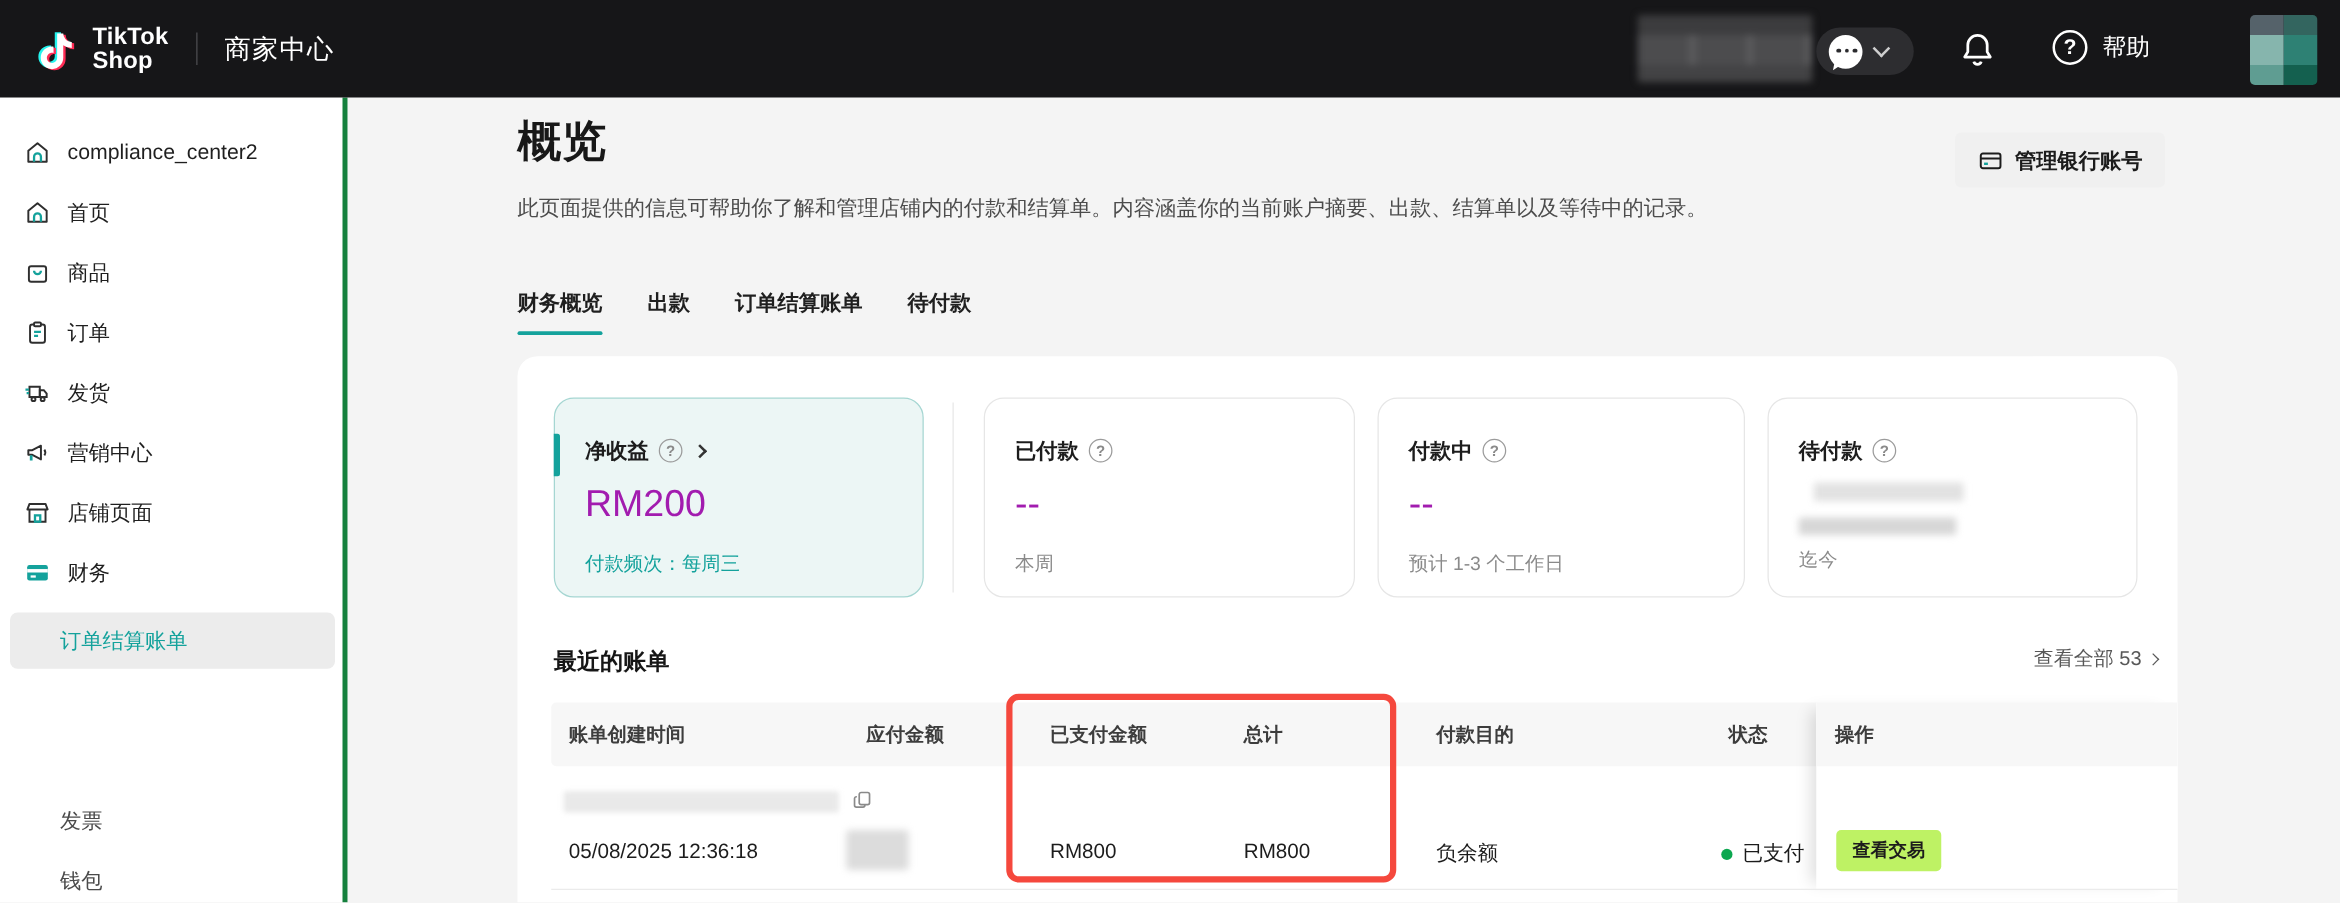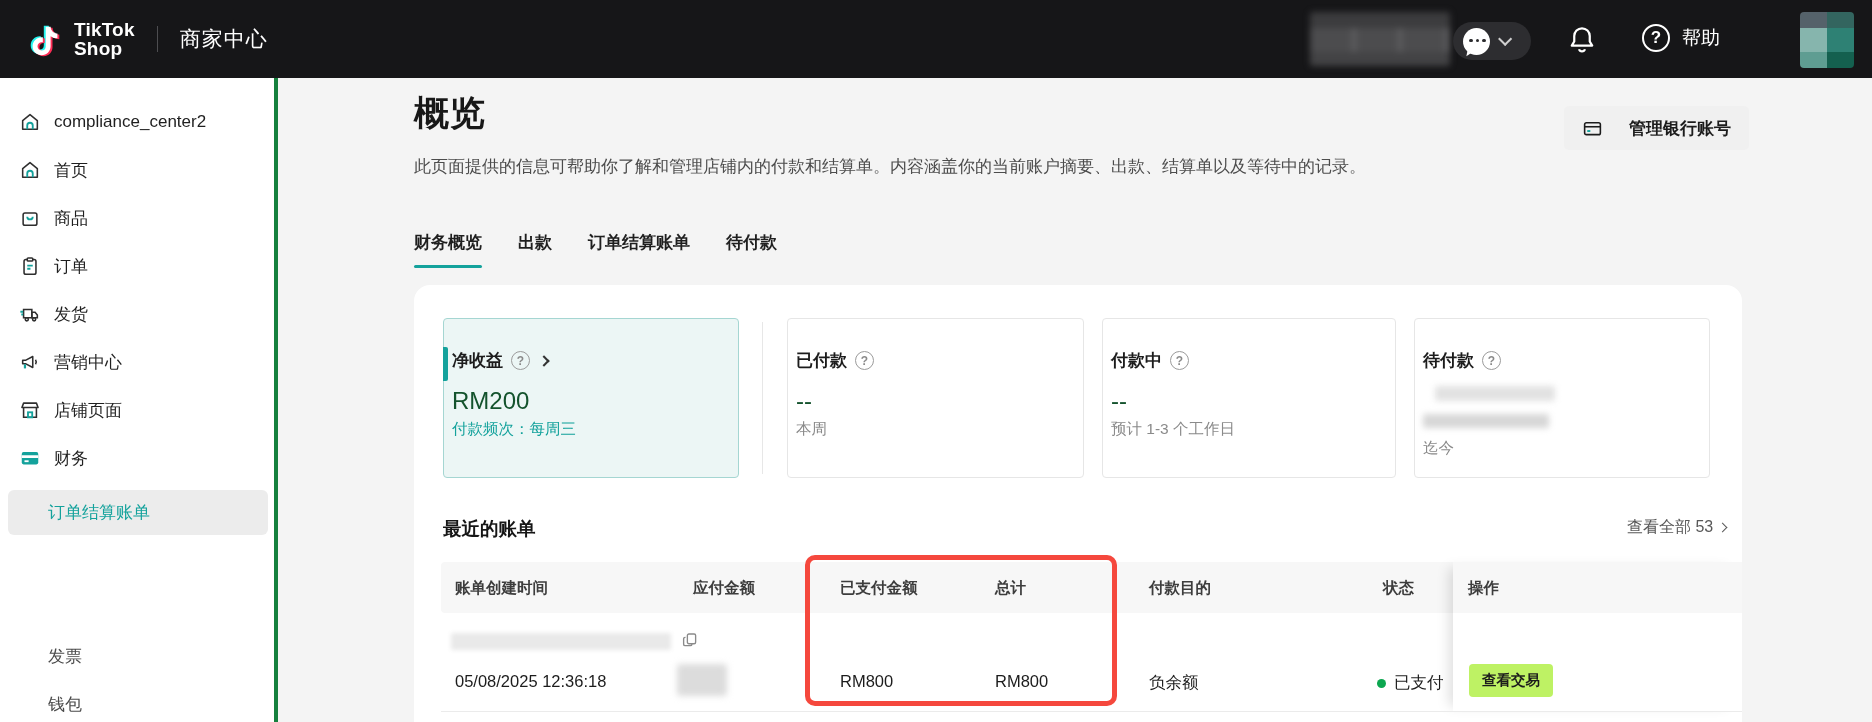--- a/index.html
+++ b/index.html
@@ -36,39 +36,39 @@
   .sidebar { position:absolute; top:78px; left:0; width:278px; height:644px; background:#fff; border-right:4px solid #15803d; z-index:20; }
   .side-item { position:absolute; left:0; width:278px; height:48px; display:flex; align-items:center; gap:12px; padding-left:18px; font-size:17px; color:#1f1f1f; cursor:pointer; }
   .side-item .ic { width:24px; height:24px; display:flex; align-items:center; justify-content:center; }
   .side-sub { position:absolute; left:0; width:278px; height:48px; display:flex; align-items:center; padding-left:48px; font-size:17px; color:#4b4b4b; cursor:pointer; }
   .side-sub.active { color:#14a29c; }
   .side-sub .hl { position:absolute; left:8px; top:2px; width:260px; height:45px; background:#ececec; border-radius:6px; z-index:-1; }
 
   
   .page-title { position:absolute; left:414px; top:90px; font-size:35px; font-weight:700; color:#181818; letter-spacing:1px; }
   .page-desc { position:absolute; left:414px; top:155px; width:1100px; font-size:17px; color:#4c4c4c; }
-  .manage-bank { position:absolute; left:1564px; top:106px; height:44px; padding:0 18px; background:#f0f0f0; border:none; border-radius:5px; display:flex; align-items:center; gap:26px; font-size:17px; font-weight:600; color:#1c1c1c; cursor:pointer; font-family:inherit; }
+  .manage-bank { position:absolute; left:1564px; top:106px; height:44px; padding:0 18px; background:#f0f0f0; border:none; border-radius:5px; display:flex; align-items:center; gap:9px; font-size:17px; font-weight:600; color:#1c1c1c; cursor:pointer; font-family:inherit; }
 
   
   .tabs { position:absolute; left:414px; top:231px; display:flex; gap:36px; }
   .tab { font-size:17px; font-weight:600; color:#1f1f1f; padding-bottom:14px; position:relative; cursor:pointer; }
   .tab.active:after { content:""; position:absolute; left:0; bottom:0; width:100%; height:3px; background:#14a29c; border-radius:2px; }
 
   
   .panel { position:absolute; left:414px; top:285px; width:1328px; height:437px; background:#fff; border-radius:16px 16px 0 0; }
 
   
-  .card { position:absolute; top:318px; height:160px; background:#fff; border:1px solid #e6e6e6; border-radius:4px; padding:30px 24px 0 8px; }
+  .card { position:absolute; top:318px; height:160px; background:#fff; border:1px solid #e6e6e6; border-radius:16px; padding:30px 24px 0 24px; }
   .card.teal { background:#ecf6f5; border-color:#a5d6d2; }
   .card-title-row { display:flex; align-items:center; gap:8px; }
   .card-title { font-size:17px; font-weight:700; color:#1c1c1c; }
   .q-circle { width:19px; height:19px; border:1.6px solid #9b9b9b; border-radius:50%; color:#8a8a8a; font-size:12px; font-weight:700; display:flex; align-items:center; justify-content:center; cursor:pointer; }
   .chev-right { width:8px; height:8px; border-right:2px solid #333; border-top:2px solid #333; transform:rotate(45deg); margin-left:2px; }
-  .card-value { margin-top:15px; font-size:24px; color:#14532d; font-weight:500; }
-  .card-sub { margin-top:4px; font-size:15.5px; color:#8a8a8a; }
+  .card-value { margin-top:15px; font-size:30px; color:#a21caf; font-weight:500; }
+  .card-sub { margin-top:20px; font-size:15.5px; color:#8a8a8a; }
   .card-sub.teal-text { color:#14a29c; }
   .accent-bar { position:absolute; left:-1px; top:28px; width:5px; height:34px; background:#14a29c; border-radius:0 2px 2px 0; }
   .card-divider { position:absolute; left:762px; top:322px; width:1px; height:152px; background:#e7e7e7; }
   .redacted-val { margin-top:14px; width:132px; height:44px; filter:blur(3px); }
   .redacted-val .a { height:15px; background:#e2e2e2; width:120px; margin-left:12px; border-radius:2px; }
   .redacted-val .b { height:14px; background:#d7d7d7; width:126px; margin-top:13px; border-radius:2px; }
 
   
   .section-title { position:absolute; left:443px; top:516px; font-size:18.5px; font-weight:700; color:#161616; }
   .view-all { position:absolute; left:1627px; top:517px; font-size:16px; color:#585858; display:flex; align-items:center; gap:6px; cursor:pointer; }

